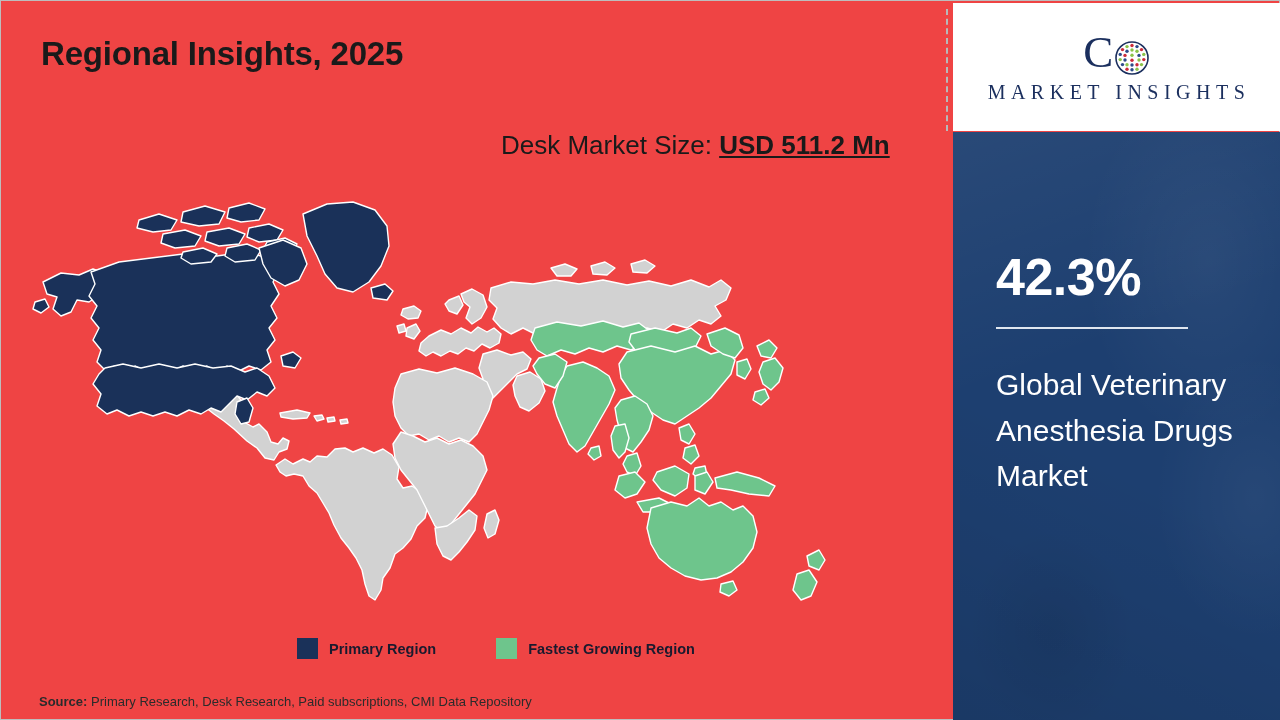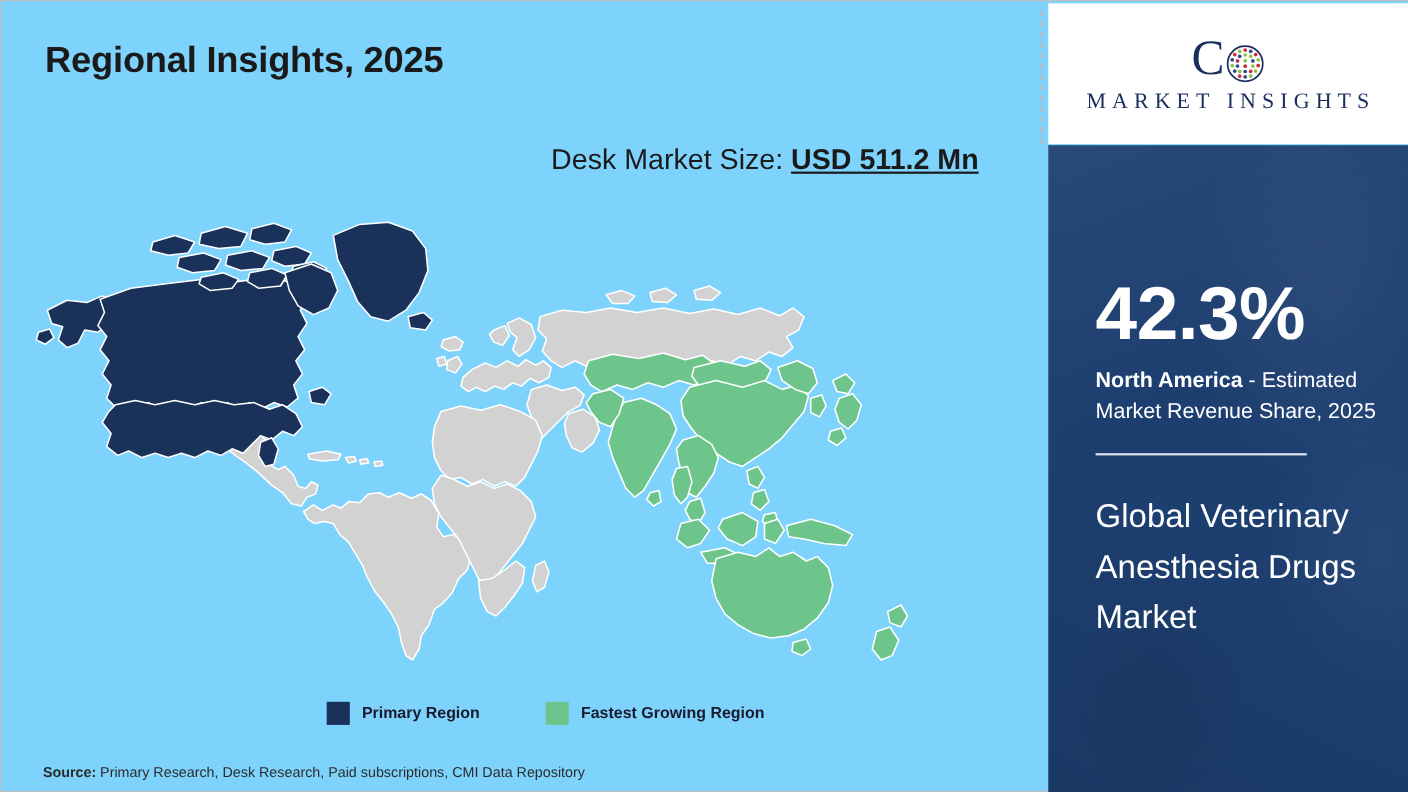--- a/index.html
+++ b/index.html
@@ -5,21 +5,21 @@
   * { box-sizing: border-box; margin: 0; padding: 0; }
   html, body {
     width: 1280px; height: 720px;
     background: #ffffff;
     font-family: "Liberation Sans", sans-serif;
     overflow: hidden;
   }
   #root {
     position: relative;
     width: 1280px; height: 720px;
-    background: #7dd3fc;
+    background: #ef4444;
     border: 1px solid #bdbdbd;
   }
 
   
   .page-title {
     position: absolute;
     left: 40px; top: 34px;
     font-size: 33px;
     font-weight: bold;
     color: #1a1a1a;
@@ -128,21 +128,21 @@
       radial-gradient(ellipse 120px 150px at 30% 85%, rgba(0,0,0,0.07), rgba(0,0,0,0) 70%);
     overflow: hidden;
   }
   .panel-inner {
     position: absolute;
     left: 43px; top: 0;
     width: 268px;
   }
   .stat-value {
     margin-top: 119px;
-    font-size: 68px;
+    font-size: 52px;
     font-weight: bold;
     color: #ffffff;
     line-height: 1;
     letter-spacing: -0.5px;
   }
   .stat-desc {
     margin-top: 14px;
     font-size: 19.5px;
     color: #ffffff;
     line-height: 1.42;
@@ -354,21 +354,18 @@
           </g>
         </svg>
       </span>
     </div>
     <div class="logo-sub">MARKET INSIGHTS</div>
   </div>
 
   <div class="side-panel">
     <div class="panel-inner">
       <div class="stat-value">42.3%</div>
-      <div class="stat-desc">
-        <span class="sd-strong">North America</span><span> - Estimated Market Revenue Share, 2025</span>
-      </div>
       <div class="panel-rule"></div>
       <div class="panel-heading">Global Veterinary Anesthesia Drugs Market</div>
     </div>
   </div>
 
 </div>
 
 </body></html>

